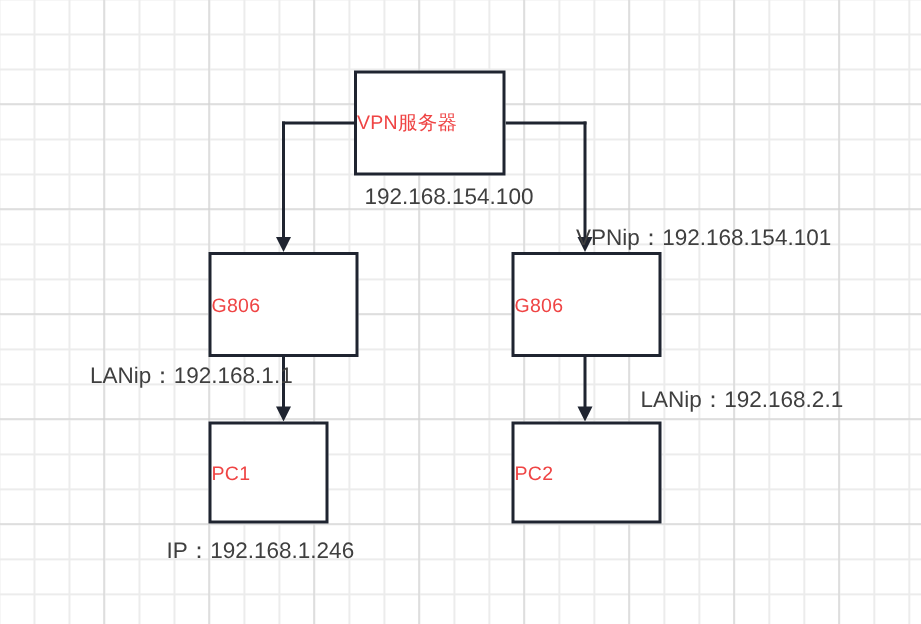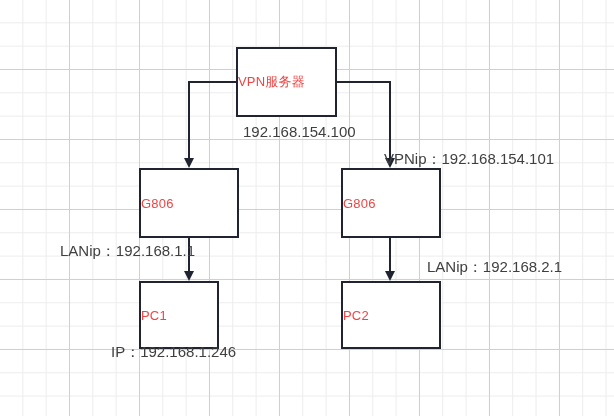--- a/index.html
+++ b/index.html
@@ -95,19 +95,19 @@
 
   <div class="edge edge-v" style="left:188px; top:238px; height:35px;"></div>
   <div class="arrow" style="left:184px; top:271px;"></div>
 
   <div class="edge edge-v" style="left:389px; top:238px; height:35px;"></div>
   <div class="arrow" style="left:385px; top:271px;"></div>
 
   <div class="node" style="left:139px; top:281px; width:80px; height:68px;">
     <span>PC1</span>
   </div>
-  <div class="label" style="left:111px; top:344px;text-align:center;">IP：192.168.1.246</div>
+  <div class="label" style="left:111px; top:360px;text-align:center;">IP：192.168.1.246</div>
 
   <div class="node" style="left:341px; top:281px; width:100px; height:68px;">
     <span>PC2</span>
   </div>
 
 </div>
 
 </body></html>

